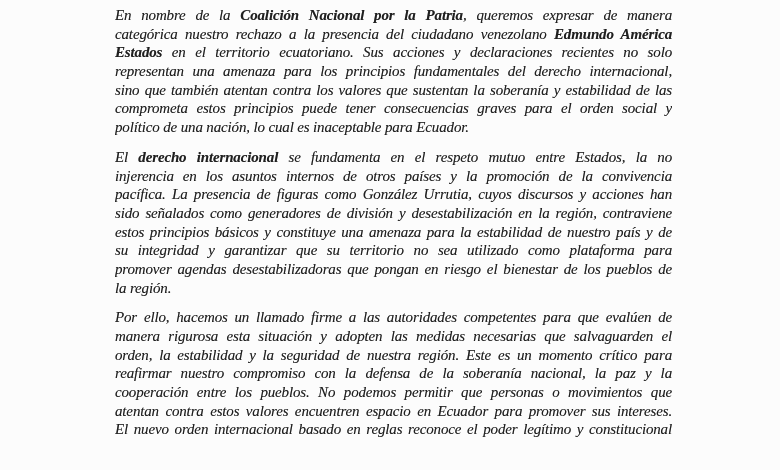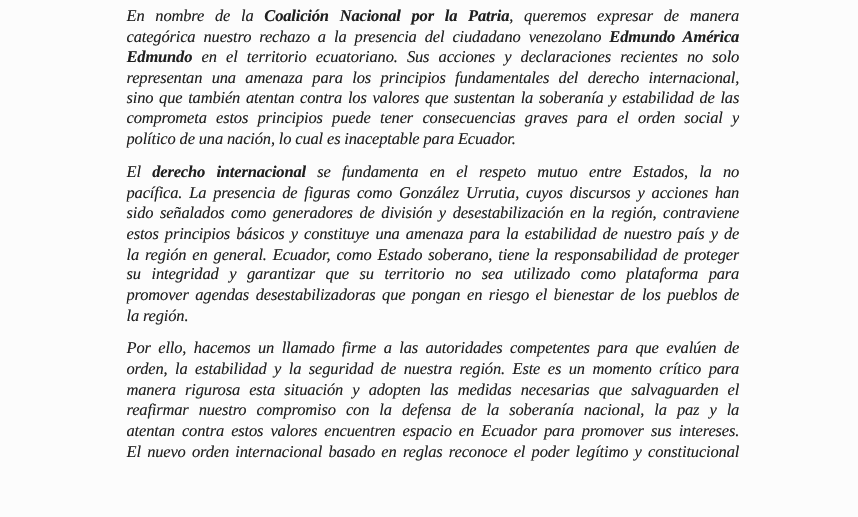--- a/index.html
+++ b/index.html
@@ -43,37 +43,38 @@
   }
   b { font-weight: bold; }
 </style>
 </head>
 <body>
 
 <div class="page-text">
     <div class="para">
       <div class="line">En nombre de la <b>Coalición Nacional por la Patria</b>, queremos expresar de manera</div>
       <div class="line">categórica nuestro rechazo a la presencia del ciudadano venezolano <b>Edmundo América</b></div>
-      <div class="line"><b>Edmundo</b> en el territorio ecuatoriano. Sus acciones y declaraciones recientes no solo</div>
+      <div class="line"><b>Estados</b> en el territorio ecuatoriano. Sus acciones y declaraciones recientes no solo</div>
       <div class="line">representan una amenaza para los principios fundamentales del derecho internacional,</div>
       <div class="line">sino que también atentan contra los valores que sustentan la soberanía y estabilidad de las</div>
       <div class="line">comprometa estos principios puede tener consecuencias graves para el orden social y</div>
       <div class="line para-end">político de una nación, lo cual es inaceptable para Ecuador.</div>
     </div>
     <div class="para">
       <div class="line">El <b>derecho internacional</b> se fundamenta en el respeto mutuo entre Estados, la no</div>
+      <div class="line">injerencia en los asuntos internos de otros países y la promoción de la convivencia</div>
       <div class="line">pacífica. La presencia de figuras como González Urrutia, cuyos discursos y acciones han</div>
       <div class="line">sido señalados como generadores de división y desestabilización en la región, contraviene</div>
       <div class="line">estos principios básicos y constituye una amenaza para la estabilidad de nuestro país y de</div>
-      <div class="line">la región en general. Ecuador, como Estado soberano, tiene la responsabilidad de proteger</div>
       <div class="line">su integridad y garantizar que su territorio no sea utilizado como plataforma para</div>
       <div class="line">promover agendas desestabilizadoras que pongan en riesgo el bienestar de los pueblos de</div>
       <div class="line para-end">la región.</div>
     </div>
     <div class="para">
       <div class="line">Por ello, hacemos un llamado firme a las autoridades competentes para que evalúen de</div>
+      <div class="line">manera rigurosa esta situación y adopten las medidas necesarias que salvaguarden el</div>
       <div class="line">orden, la estabilidad y la seguridad de nuestra región. Este es un momento crítico para</div>
-      <div class="line">manera rigurosa esta situación y adopten las medidas necesarias que salvaguarden el</div>
       <div class="line">reafirmar nuestro compromiso con la defensa de la soberanía nacional, la paz y la</div>
+      <div class="line">cooperación entre los pueblos. No podemos permitir que personas o movimientos que</div>
       <div class="line">atentan contra estos valores encuentren espacio en Ecuador para promover sus intereses.</div>
       <div class="line">El nuevo orden internacional basado en reglas reconoce el poder legítimo y constitucional</div>
     </div>
   </div>
 
 </body></html>

